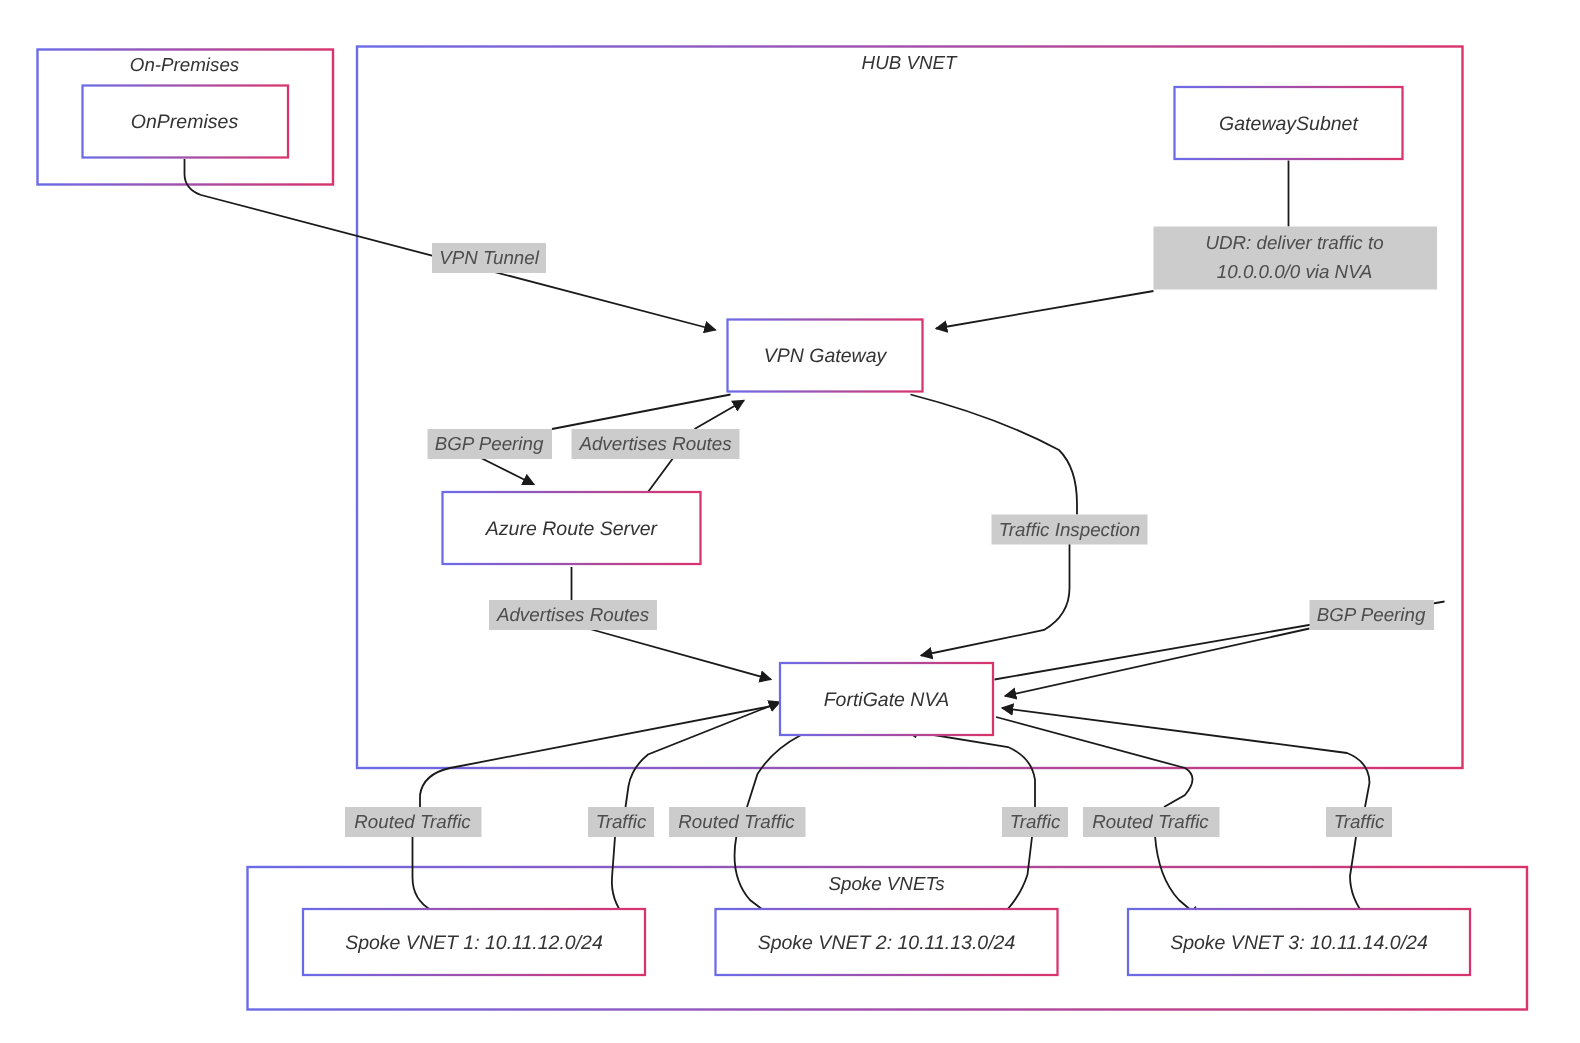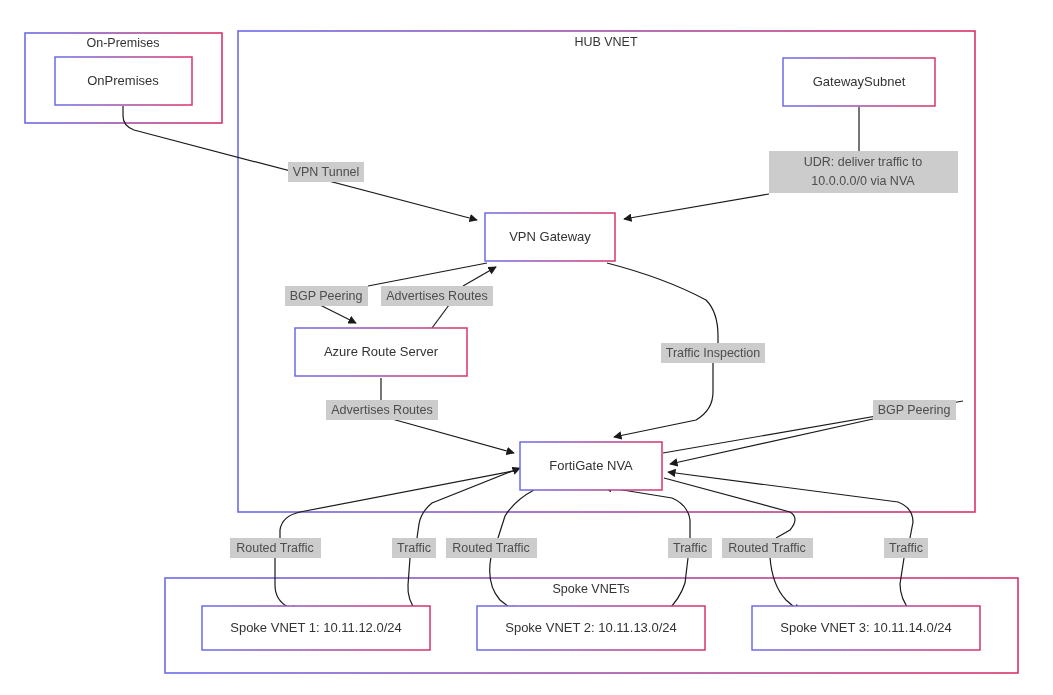--- a/index.html
+++ b/index.html
@@ -10,20 +10,21 @@
   body {
     width: 1053px;
     height: 695px;
     font-family: "Liberation Sans", sans-serif;
     overflow: hidden;
   }
   #diagram-root {
     position: relative;
     width: 1053px;
     height: 695px;
+    font-style: italic;
   }
   svg#diagram-svg {
     position: absolute;
     top: 0;
     left: 0;
     width: 1053px;
     height: 695px;
     display: block;
   }
   .node-label {

